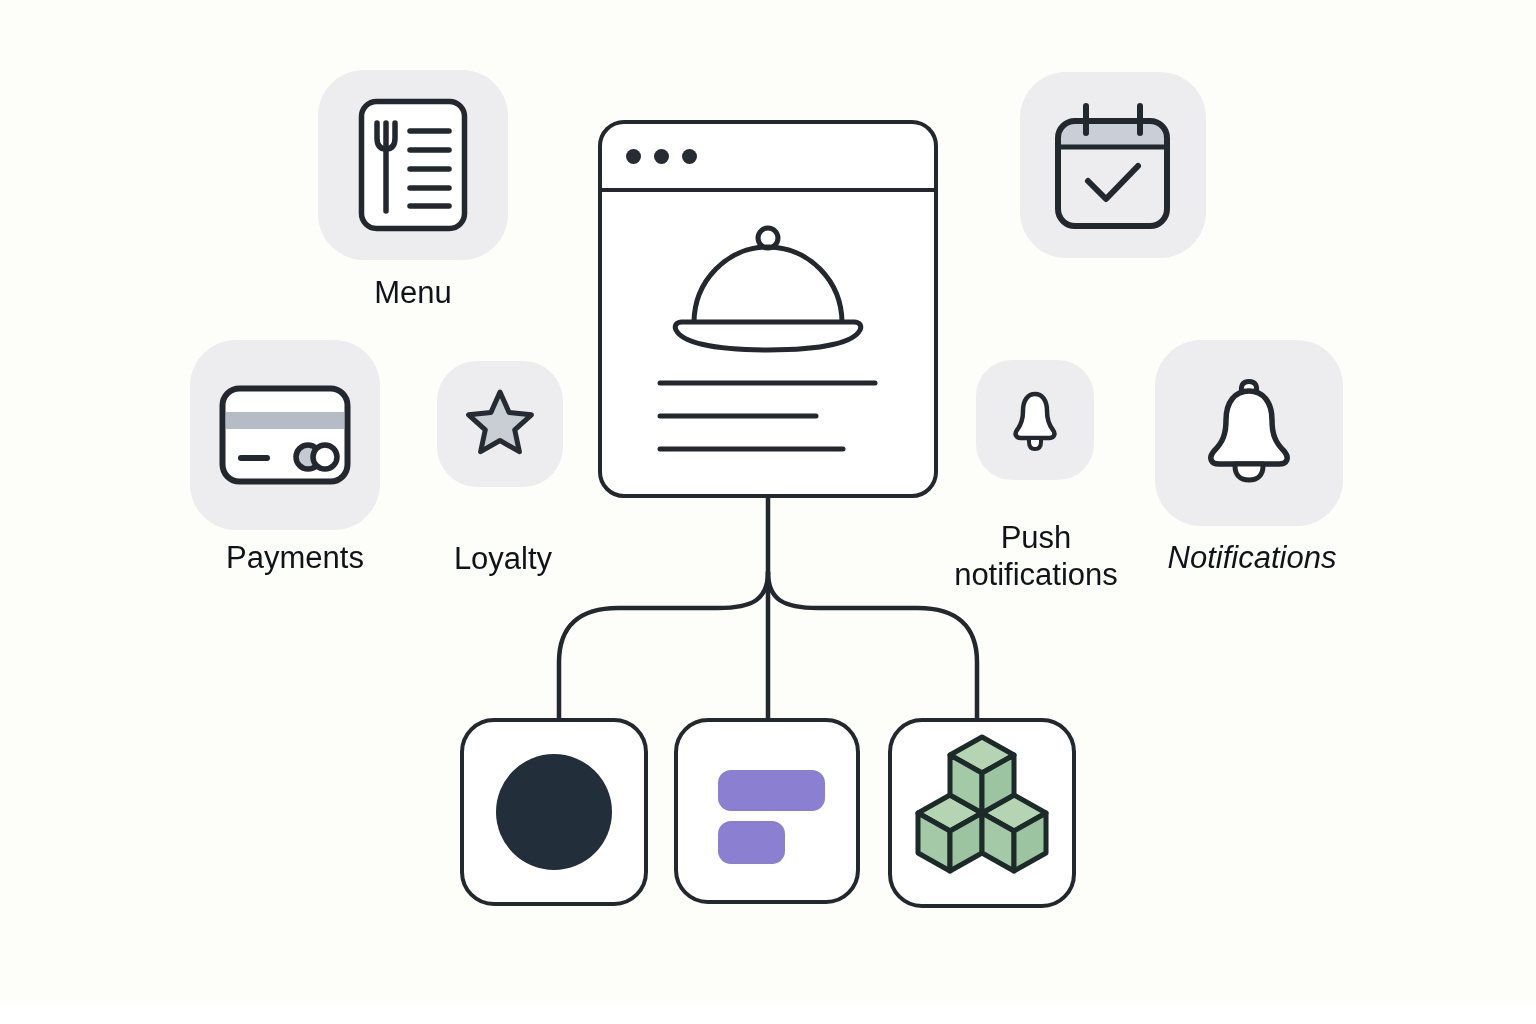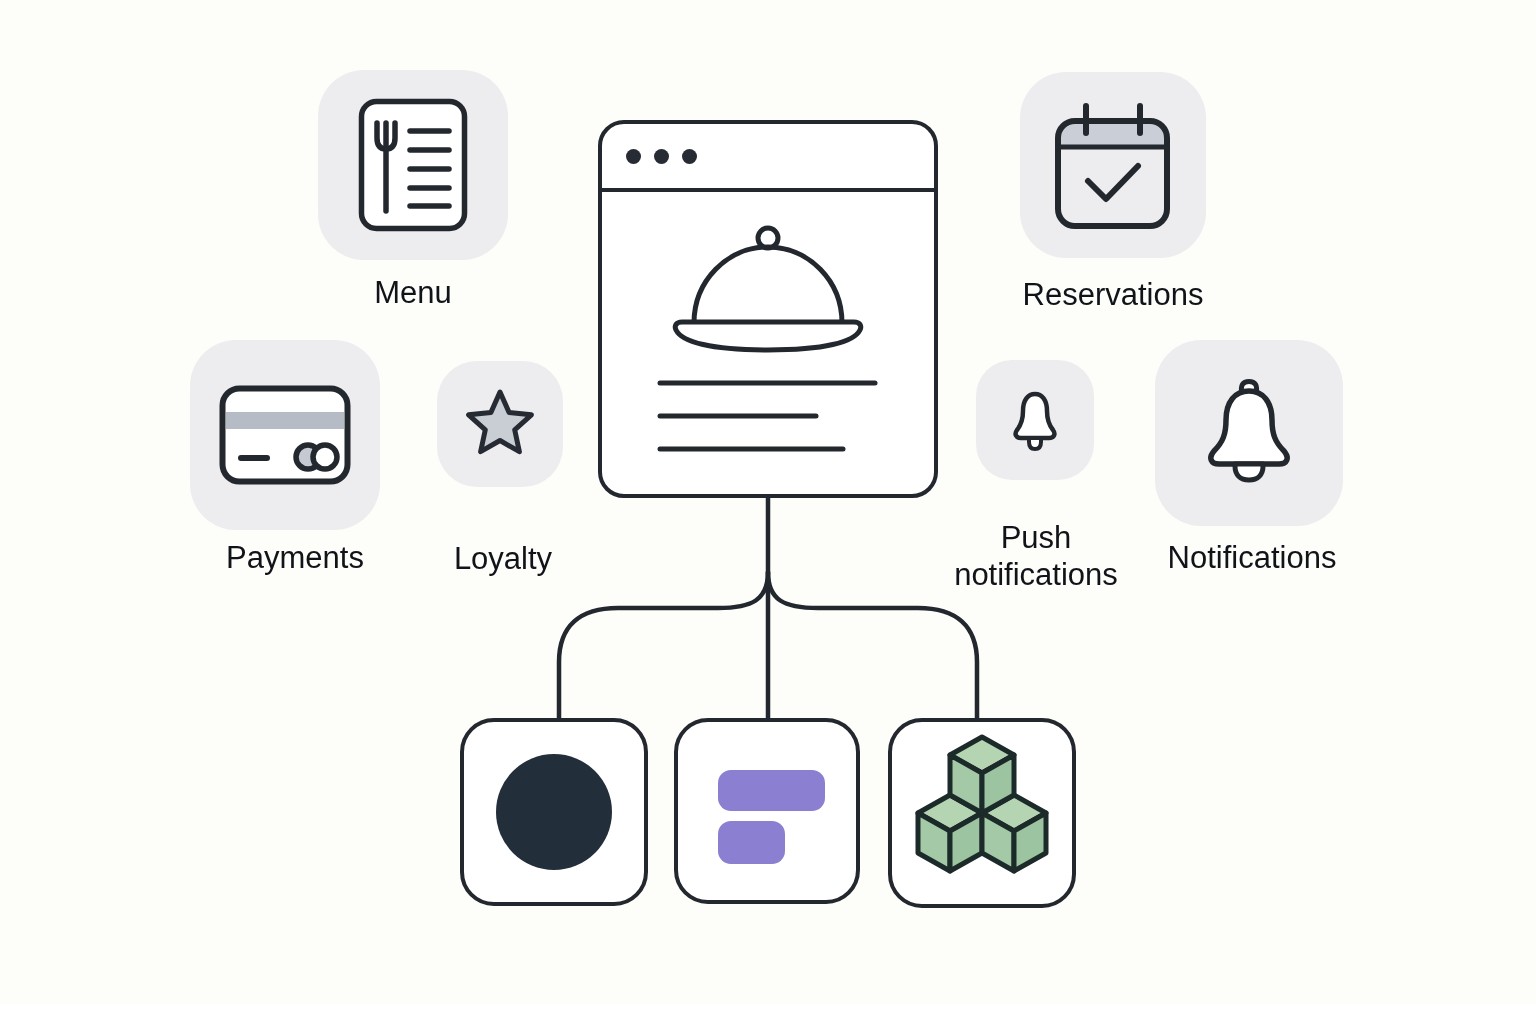--- a/index.html
+++ b/index.html
@@ -67,21 +67,20 @@
   <div class="tile" style="left:1020px; top:72px; width:186px; height:186px; border-radius:46px;">
     <svg width="116" height="130" viewBox="0 0 116 130">
       <path d="M3,46 V38 Q3,21 20,21 H96 Q112,21 112,38 V46 Z" fill="#c9ced7"></path>
       <rect x="3" y="21" width="109" height="105" rx="17" fill="none" stroke="#23272e" stroke-width="6"></rect>
       <line x1="3" y1="47" x2="112" y2="47" stroke="#23272e" stroke-width="5"></line>
       <line x1="31" y1="6" x2="31" y2="33" stroke="#23272e" stroke-width="6" stroke-linecap="round"></line>
       <line x1="85" y1="6" x2="85" y2="33" stroke="#23272e" stroke-width="6" stroke-linecap="round"></line>
       <path d="M33,81 L51,99 L83,66" fill="none" stroke="#23272e" stroke-width="6" stroke-linecap="round" stroke-linejoin="round"></path>
     </svg>
   </div>
-  <div class="label" style="left:1113px; top:276px;">Reservations</div>
 
   <div class="tile" style="left:190px; top:340px; width:190px; height:190px; border-radius:46px;">
     <svg width="132" height="100" viewBox="0 0 132 100">
       <rect x="3.5" y="3.5" width="125" height="93" rx="17" fill="#ffffff" stroke="#23272e" stroke-width="6"></rect>
       <rect x="7" y="27" width="118" height="17" fill="#b6bcc6"></rect>
       <line x1="22" y1="73" x2="48" y2="73" stroke="#23272e" stroke-width="6" stroke-linecap="round"></line>
       <circle cx="89" cy="72" r="12" fill="#c5cad2" stroke="#23272e" stroke-width="5.5"></circle>
       <circle cx="106" cy="72" r="12" fill="#ffffff" stroke="#23272e" stroke-width="5.5"></circle>
     </svg>
   </div>
@@ -102,21 +101,21 @@
   </div>
   <div class="label wrap" style="left:1036px; top:519px;">Push notifications</div>
 
   <div class="tile" style="left:1155px; top:340px; width:188px; height:186px; border-radius:46px;">
     <svg width="110" height="110" viewBox="0 0 110 110">
       <path d="M48,16 C46,7 49,3.5 55,3.5 C61,3.5 64,7 62,16 Z" fill="#ffffff" stroke="#23272e" stroke-width="5" stroke-linejoin="round"></path>
       <path d="M32,42 C32,24 41,13 55,13 C69,13 78,24 78,42 C78,56 81,64 90,73 C96,80 93,86 85,86 L25,86 C17,86 14,80 20,73 C29,64 32,56 32,42 Z" fill="#ffffff" stroke="#23272e" stroke-width="5.5" stroke-linejoin="round"></path>
       <path d="M41,86 L69,86 L69,88 C69,96.5 64,102 55,102 C46,102 41,96.5 41,88 Z" fill="#ffffff" stroke="#23272e" stroke-width="5" stroke-linejoin="round"></path>
     </svg>
   </div>
-  <div class="label" style="left:1252px; top:539px;">Notifications</div>
+  <div class="label" style="left:1252px; top:539px;font-style:italic;">Notifications</div>
 
   <div class="browser">
     <div class="browser-bar">
       <div class="dot"></div>
       <div class="dot"></div>
       <div class="dot"></div>
     </div>
     <svg width="332" height="306" viewBox="0 0 332 306">
       <circle cx="166" cy="46" r="10" fill="#ffffff" stroke="#23272e" stroke-width="5"></circle>
       <path d="M92,131 A74,76 0 0 1 240,131" fill="none" stroke="#23272e" stroke-width="5"></path>

